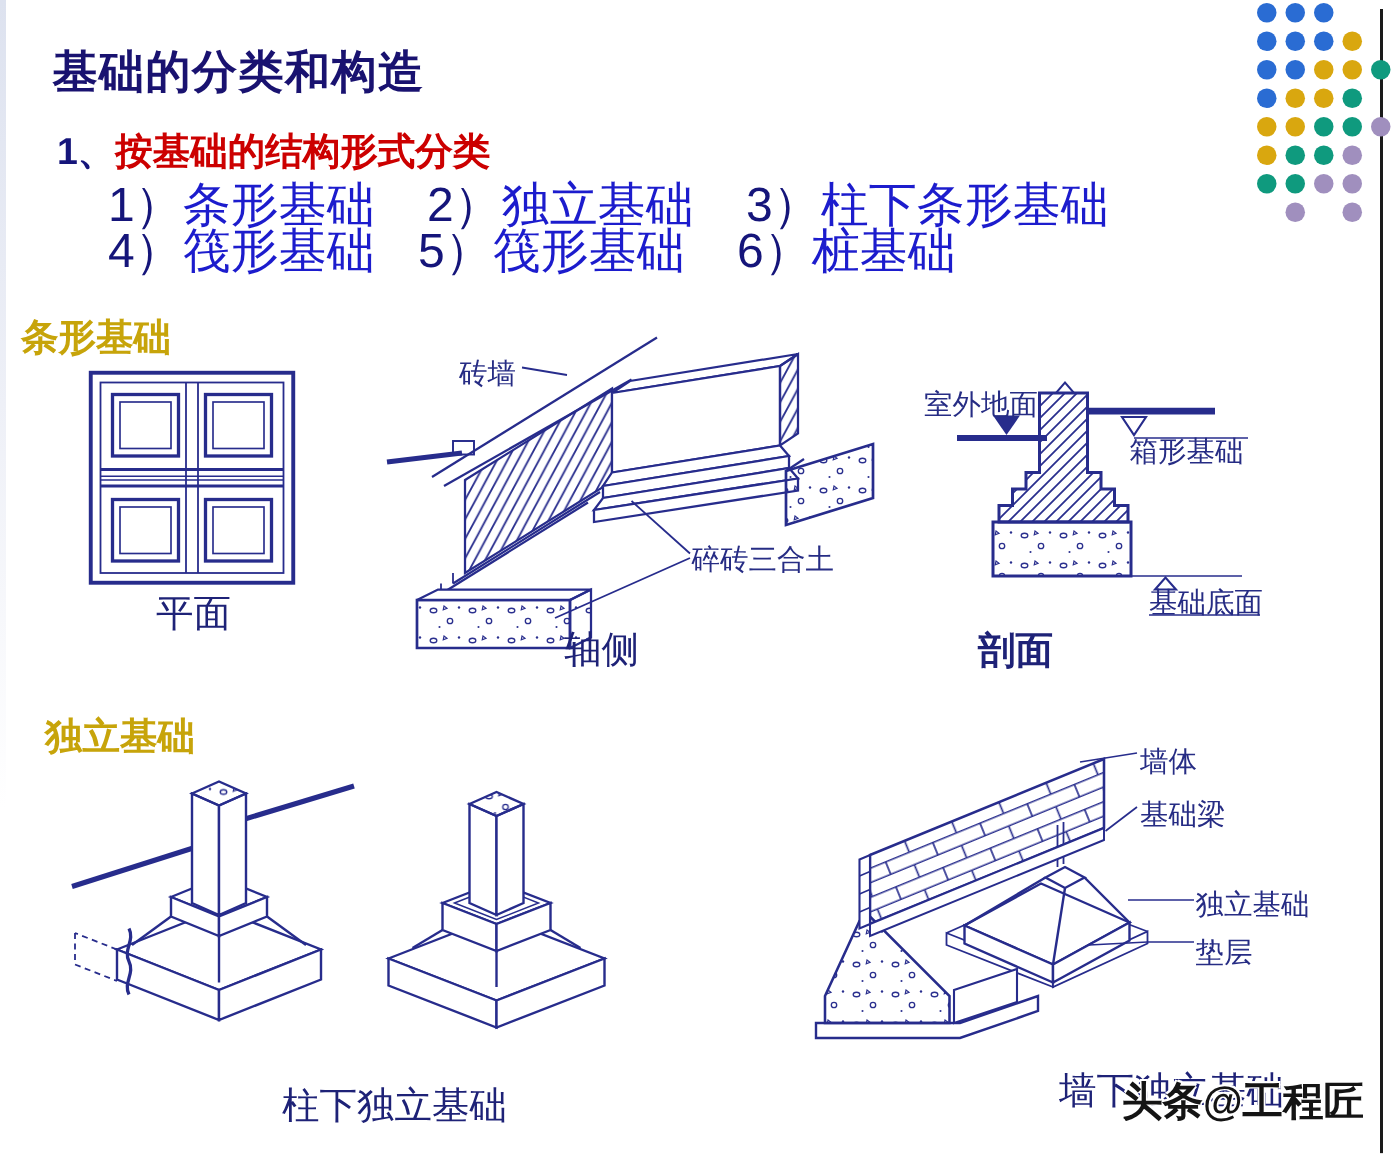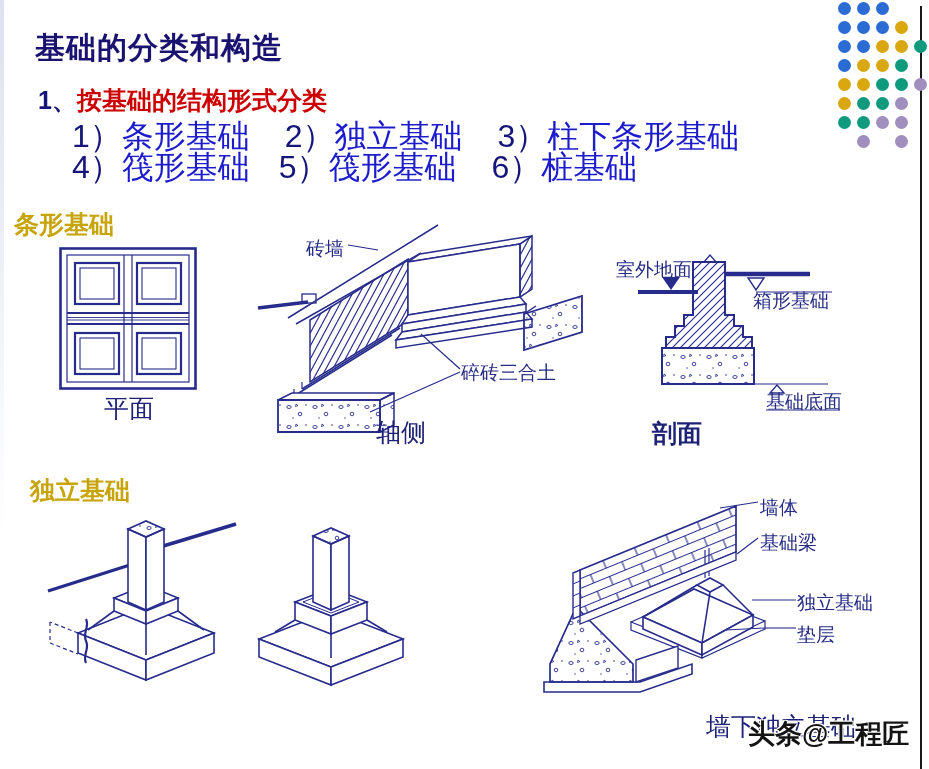--- a/index.html
+++ b/index.html
@@ -230,20 +230,21 @@
 
     <polygon points="52,96 88,82 124,96 88,110" fill="#fff"></polygon>
     <polygon points="60,96 88,85 116,96 88,107" stroke-width="1"></polygon>
     <polygon points="52,96 88,110 88,128 52,114" fill="#fff"></polygon>
     <polygon points="88,110 124,96 124,114 88,128" fill="#fff"></polygon>
 
     <polygon points="70,30 88,38 88,104 70,96" fill="#fff"></polygon>
     <polygon points="88,38 106,30 106,96 88,104" fill="#fff"></polygon>
     <polygon points="70,30 88,22 106,30 88,38" fill="url(#spk)"></polygon>
   </svg>
+  <span class="abs cap" style="left:188px;top:720px;">柱下独立基础</span>
 
   <svg class="abs" style="left:540px;top:478px;" width="270" height="250" viewBox="0 0 270 250" fill="none" stroke="#272c8c" stroke-width="1.6">
 
     <line x1="91" y1="144" x2="154" y2="116" stroke-width="1.2"></line>
     <line x1="154" y1="116" x2="225" y2="143" stroke-width="1.2"></line>
     <polygon points="91,144 162,172 162,180 91,152" fill="#fff" stroke-width="1.2"></polygon>
     <polygon points="162,172 225,143 225,151 162,180" fill="#fff" stroke-width="1.2"></polygon>
 
     <polygon points="103,139 154,111 213,137 162,165" fill="#fff"></polygon>
     <polygon points="103,139 162,165 162,177 103,151" fill="#fff"></polygon>

